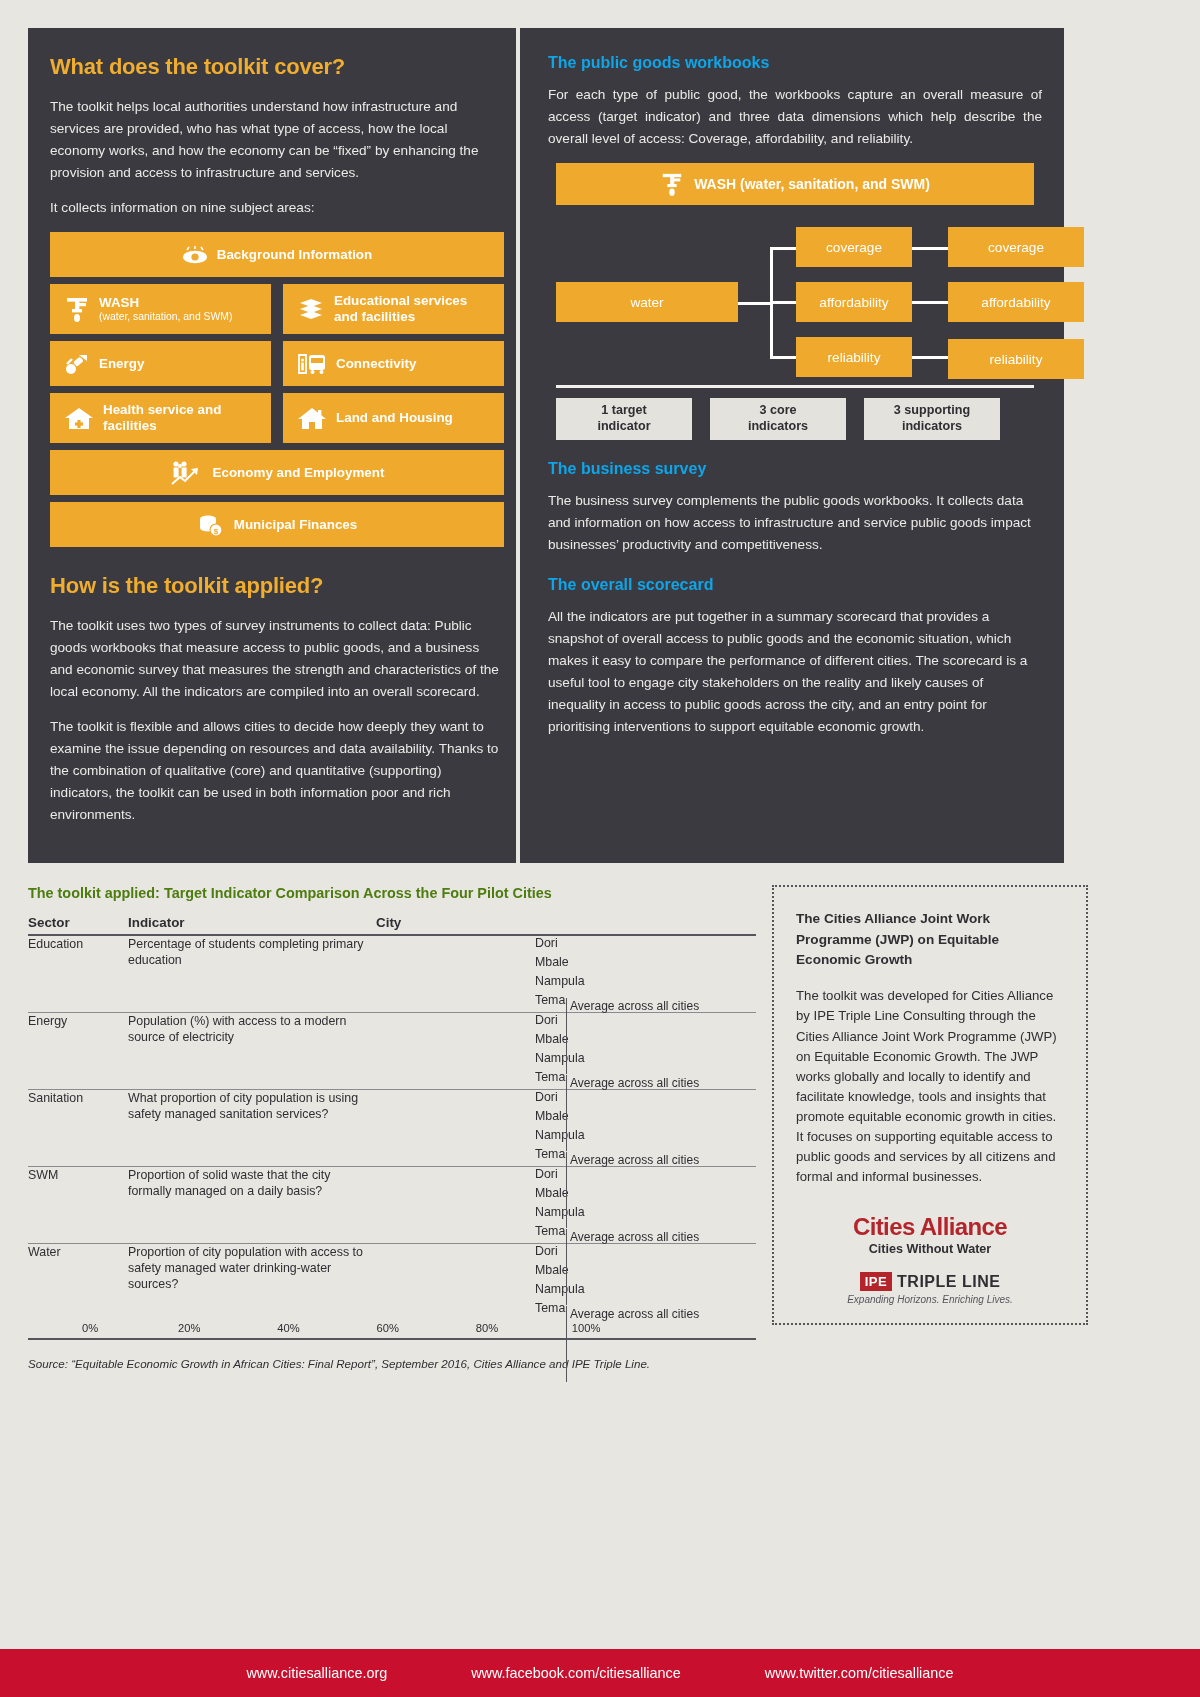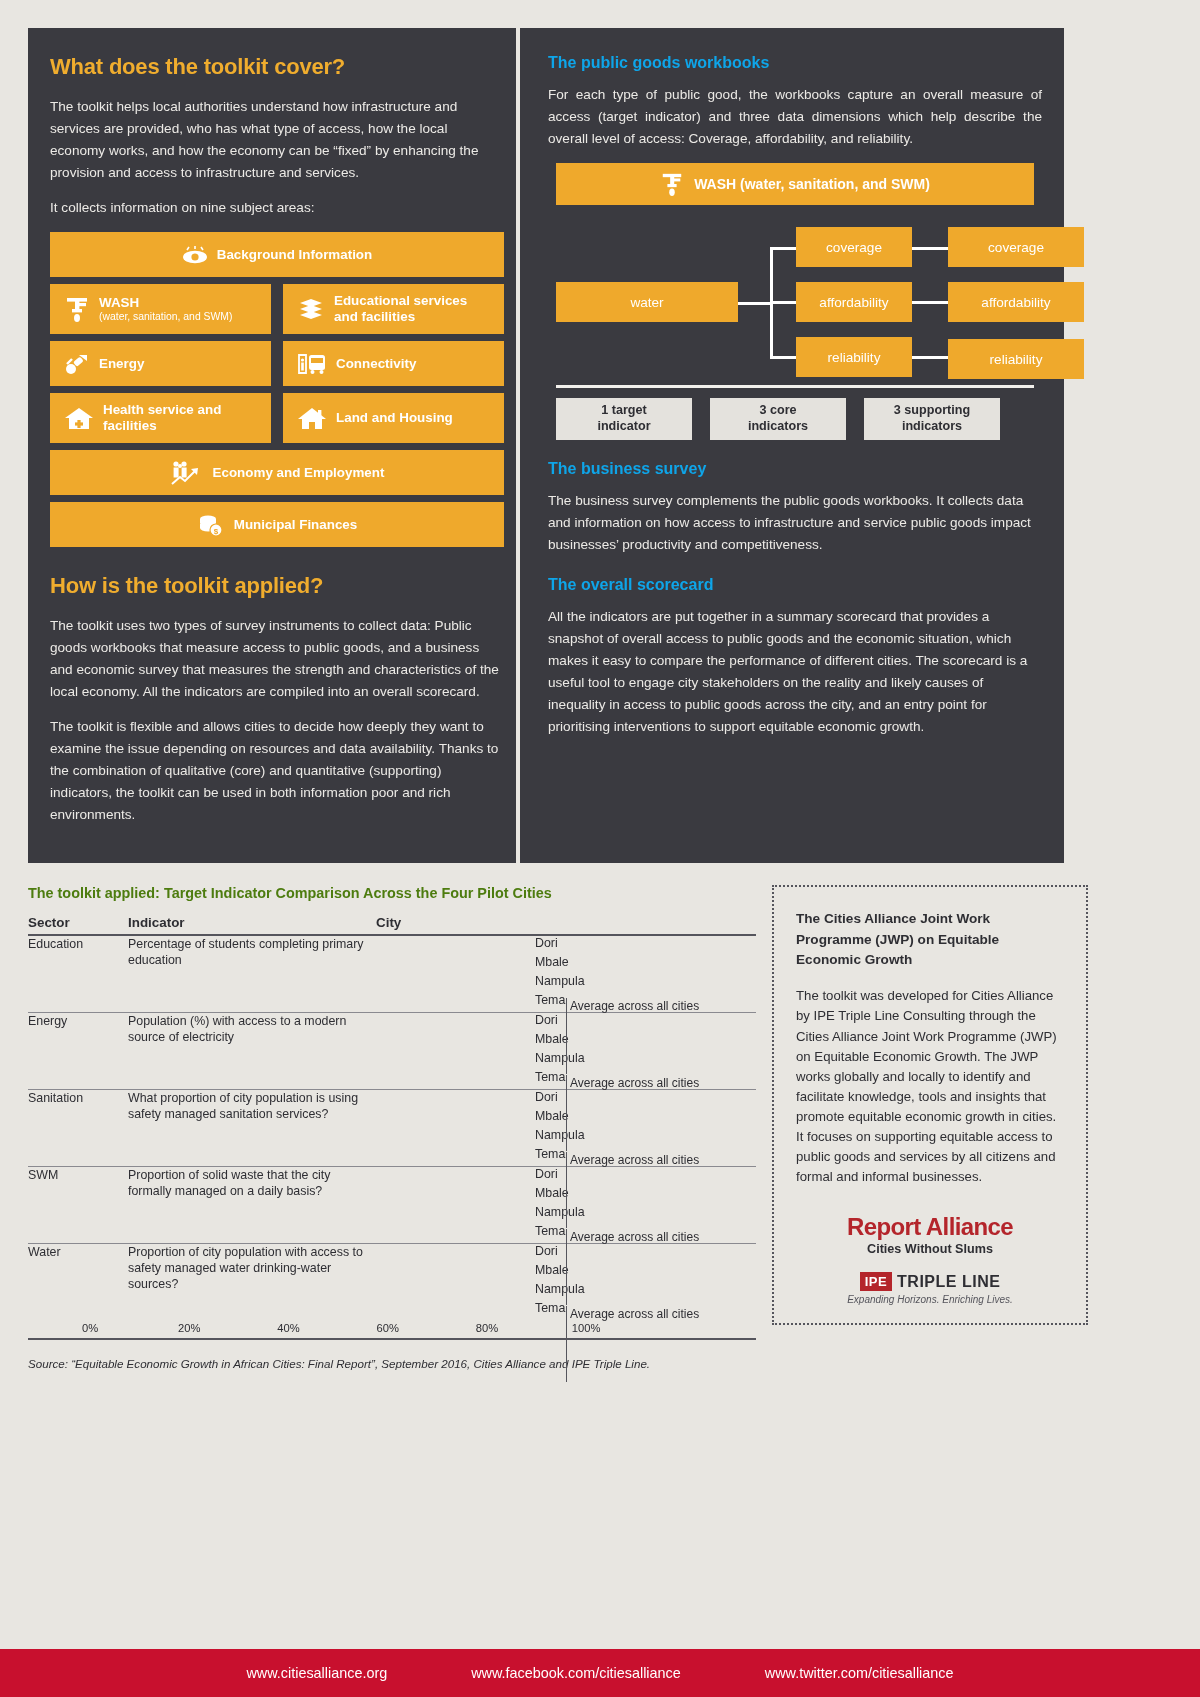--- a/index.html
+++ b/index.html
@@ -549,22 +549,22 @@
     <div class="bottom-rule"></div>
 
     <div class="source">Source: “Equitable Economic Growth in African Cities: Final Report”, September 2016, Cities Alliance and IPE Triple Line.</div>
   </div>
 
   <aside class="infobox">
     <h4>The Cities Alliance Joint Work Programme (JWP) on Equitable Economic Growth</h4>
     <p>The toolkit was developed for Cities Alliance by IPE Triple Line Consulting through the Cities Alliance Joint Work Programme (JWP) on Equitable Economic Growth. The JWP works globally and locally to identify and facilitate knowledge, tools and insights that promote equitable economic growth in cities. It focuses on supporting equitable access to public goods and services by all citizens and formal and informal businesses.</p>
 
     <div class="logo-ca">
-      <div class="l1">Report Alliance</div>
-      <div class="l2">Cities Without Slums</div>
+      <div class="l1">Cities Alliance</div>
+      <div class="l2">Cities Without Water</div>
     </div>
 
     <div class="logo-ipe">
       <div class="ipe-main">
         <span class="ipe-badge">IPE</span>
         <span class="ipe-word">TRIPLE LINE</span>
       </div>
       <div class="ipe-tag">Expanding Horizons. Enriching Lives.</div>
     </div>
   </aside>

